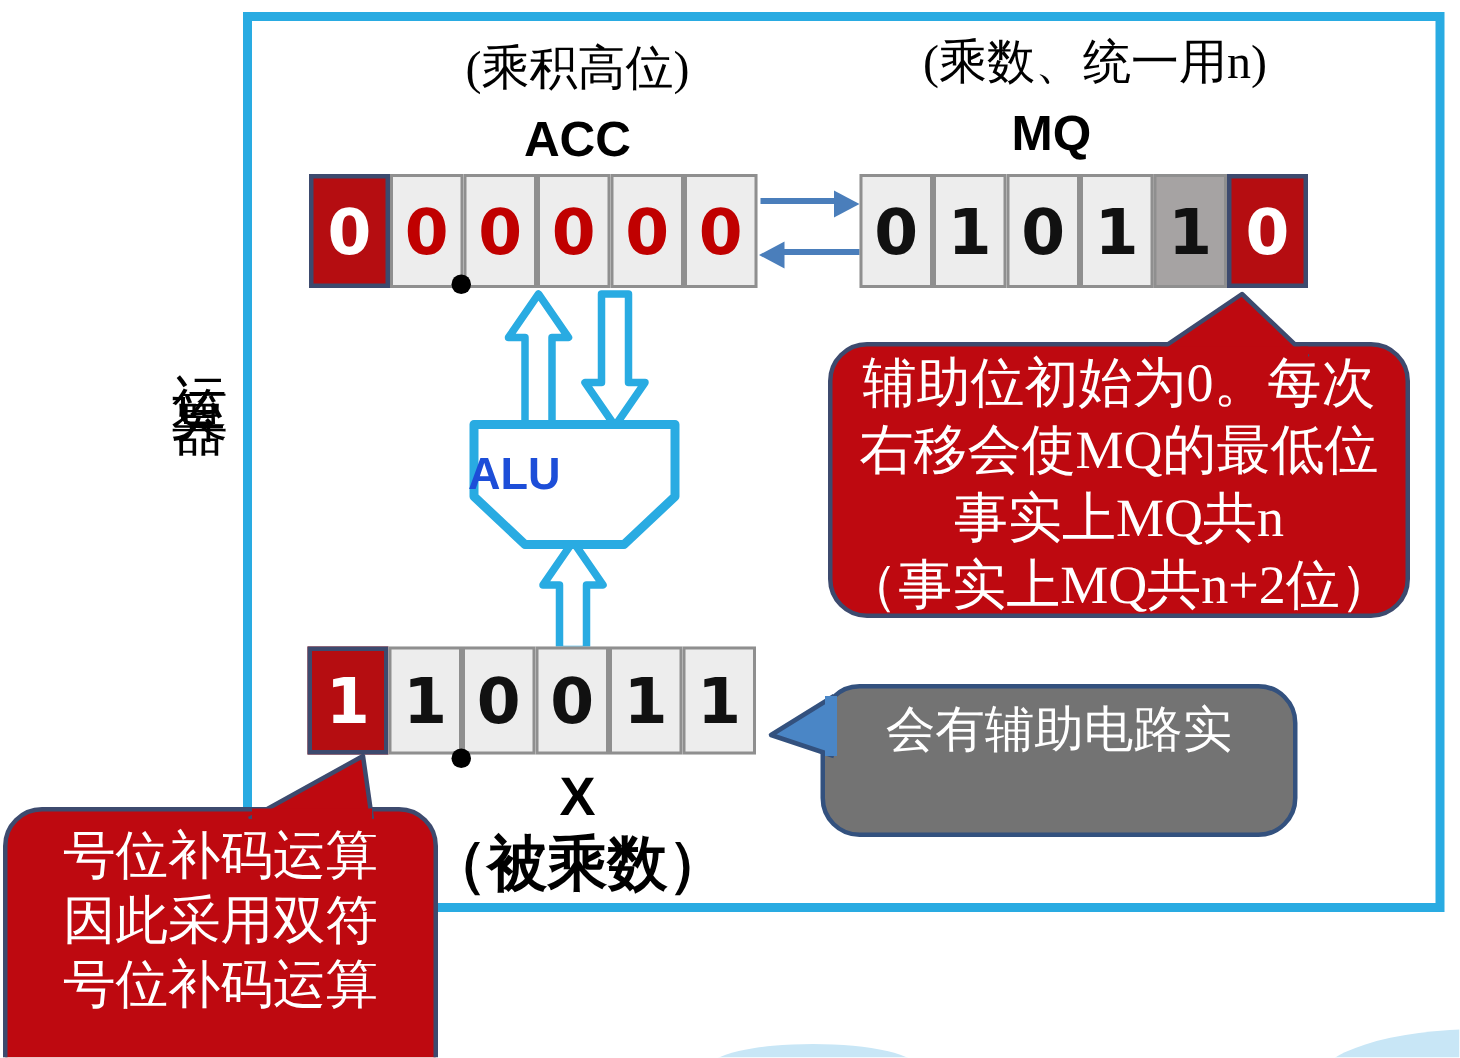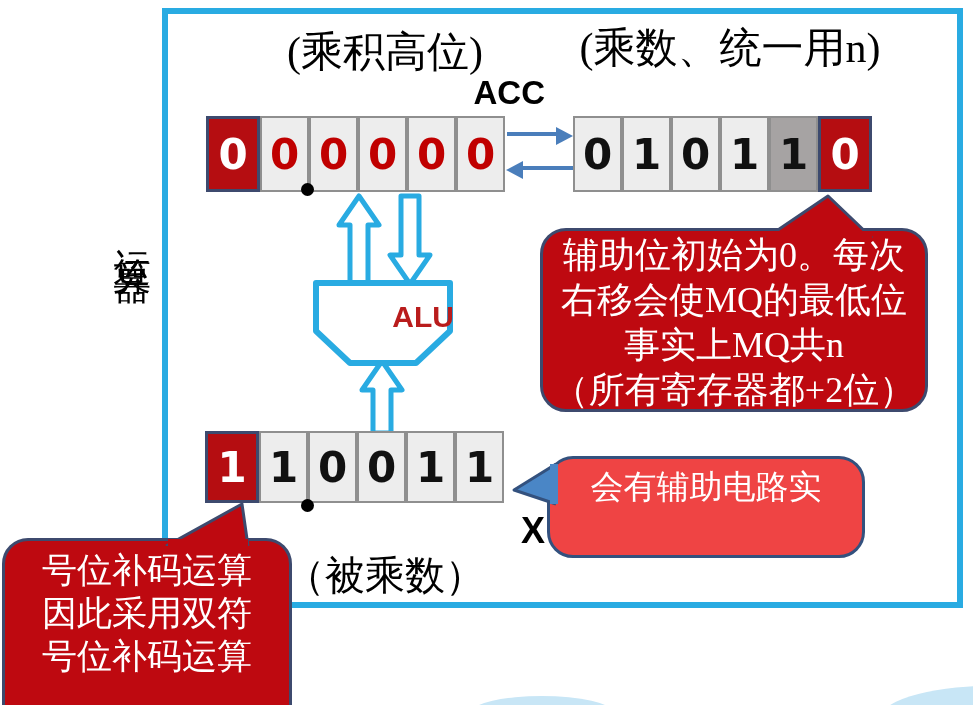--- a/index.html
+++ b/index.html
@@ -10,22 +10,22 @@
 
   
   .outer-box{position:absolute;left:162px;top:8px;width:789px;height:588px;
              border:6px solid #29ABE2;z-index:1;}
 
   
   .operator-label{position:absolute;left:106px;top:218px;writing-mode:vertical-rl;
     font-size:38px;color:#000;letter-spacing:10px;z-index:2;}
 
   
-  .toplabel{position:absolute;text-align:center;color:#000;font-size:42px;z-index:2;}
-  .regname{position:absolute;text-align:right;color:#000;font-size:33px;font-weight:bold;z-index:2;}
+  .toplabel{position:absolute;text-align:center;color:#000;font-size:32px;z-index:2;}
+  .regname{position:absolute;text-align:center;color:#000;font-size:33px;font-weight:bold;z-index:2;}
 
   
   .reg{position:absolute;display:flex;z-index:3;}
   .cell{box-sizing:border-box;display:flex;align-items:center;justify-content:center;
         font-family:"DejaVu Sans",sans-serif;font-weight:bold;}
   .cell.light{width:49px;height:76px;background:#EDEDED;border:2px solid #8F8F8F;
               color:#111;font-size:42px;}
   .cell.reddigit{width:49px;height:76px;background:#EDEDED;border:2px solid #8F8F8F;
               color:#C00000;font-size:42px;}
   .cell.shaded{width:49px;height:76px;background:#A6A3A3;border:2px solid #8F8F8F;
@@ -36,30 +36,30 @@
 
   .dot{position:absolute;width:13px;height:13px;border-radius:50%;background:#000;z-index:4;}
 
   
   .hline{position:absolute;height:4px;background:#4A7EBB;z-index:2;}
   .tri-right{position:absolute;width:0;height:0;border-top:9px solid transparent;
     border-bottom:9px solid transparent;border-left:17px solid #4A7EBB;z-index:2;}
   .tri-left{position:absolute;width:0;height:0;border-top:9px solid transparent;
     border-bottom:9px solid transparent;border-right:17px solid #4A7EBB;z-index:2;}
 
-  .alu-label{position:absolute;left:312px;top:300px;width:142px;text-align:right;
-    font-size:30px;font-weight:bold;color:#b91c1c;z-index:3;}
+  .alu-label{position:absolute;left:312px;top:300px;width:142px;text-align:left;
+    font-size:30px;font-weight:bold;color:#1d4ed8;z-index:3;}
 
   
   .bubble{position:absolute;box-sizing:border-box;border-radius:26px;color:#fff;
           text-align:center;z-index:5;}
   .bubble.red{background:#BE0910;border:3px solid #3D4A6E;}
-  .bubble.blue{background:#ef4444;border:3px solid #33517E;}
+  .bubble.blue{background:#737373;border:3px solid #33517E;}
   .bubble .line{white-space:nowrap;}
-  .b-mq{left:540px;top:228px;width:388px;height:184px;font-size:36px;line-height:45px;padding-top:2px;}
+  .b-mq{left:552px;top:228px;width:388px;height:184px;font-size:36px;line-height:45px;padding-top:2px;}
   .b-x{left:547px;top:456px;width:318px;height:102px;font-size:33px;line-height:44px;padding-top:6px;}
   .b-reg{left:2px;top:538px;width:290px;height:200px;font-size:35px;line-height:43px;padding-top:8px;}
   .latin{font-family:"Liberation Sans",sans-serif;font-weight:bold;}
   .varx{font-style:italic;}
   .subsc{font-size:19px;vertical-align:-7px;}
 
   .tail{position:absolute;z-index:6;}
 
   
   .arc{position:absolute;background:#C8E6F6;border-radius:50%;z-index:0;}
@@ -75,20 +75,21 @@
   <div class="arc arc2"></div>
 
   <div class="outer-box"></div>
 
   <div class="operator-label cjk">运算器</div>
 
   <div class="toplabel cjk" style="left:225px;top:24px;width:320px;">(乘积高位)</div>
   <div class="regname" style="left:225px;top:74px;width:320px;">ACC</div>
 
   <div class="toplabel cjk" style="left:540px;top:20px;width:380px;">(乘数、统一用n)</div>
+  <div class="regname" style="left:546px;top:70px;width:310px;">MQ</div>
 
   <div class="reg" style="left:206px;top:116px;">
     <div class="cell sign">0</div>
     <div class="cell reddigit">0</div>
     <div class="cell reddigit">0</div>
     <div class="cell reddigit">0</div>
     <div class="cell reddigit">0</div>
     <div class="cell reddigit">0</div>
   </div>
   <div class="dot" style="left:301px;top:183px;"></div>
@@ -126,27 +127,27 @@
     <div class="cell sign">1</div>
     <div class="cell light">1</div>
     <div class="cell light">0</div>
     <div class="cell light">0</div>
     <div class="cell light">1</div>
     <div class="cell light">1</div>
   </div>
   <div class="dot" style="left:301px;top:499px;"></div>
 
   <div class="regname" style="left:225px;top:510px;width:320px;font-size:36px;">X</div>
-  <div class="toplabel cjk" style="left:225px;top:548px;width:320px;font-size:40px;">（被乘数）</div>
+  <div class="toplabel cjk" style="left:225px;top:548px;width:320px;font-size:40px;font-weight:bold;">（被乘数）</div>
 
   <div class="bubble red cjk b-mq">
     <div class="line">辅助位初始为0。每次</div>
     <div class="line">右移会使MQ的最低位</div>
     <div class="line">事实上MQ共n</div>
-    <div class="line">（所有寄存器都+2位）</div>
+    <div class="line">（事实上MQ共n+2位）</div>
   </div>
   <svg class="tail" style="left:760px;top:190px;" width="116" height="48">
     <path d="M6,48 L68,6 L112,48" fill="#BE0910" stroke="#3D4A6E" stroke-width="3" stroke-linejoin="round"></path>
     <rect x="6" y="41" width="106" height="7" fill="#BE0910"></rect>
   </svg>
 
   <div class="bubble blue cjk b-x">
     <div class="line">会有辅助电路实</div>
   </div>
   <svg class="tail" style="left:510px;top:460px;" width="48" height="46">

